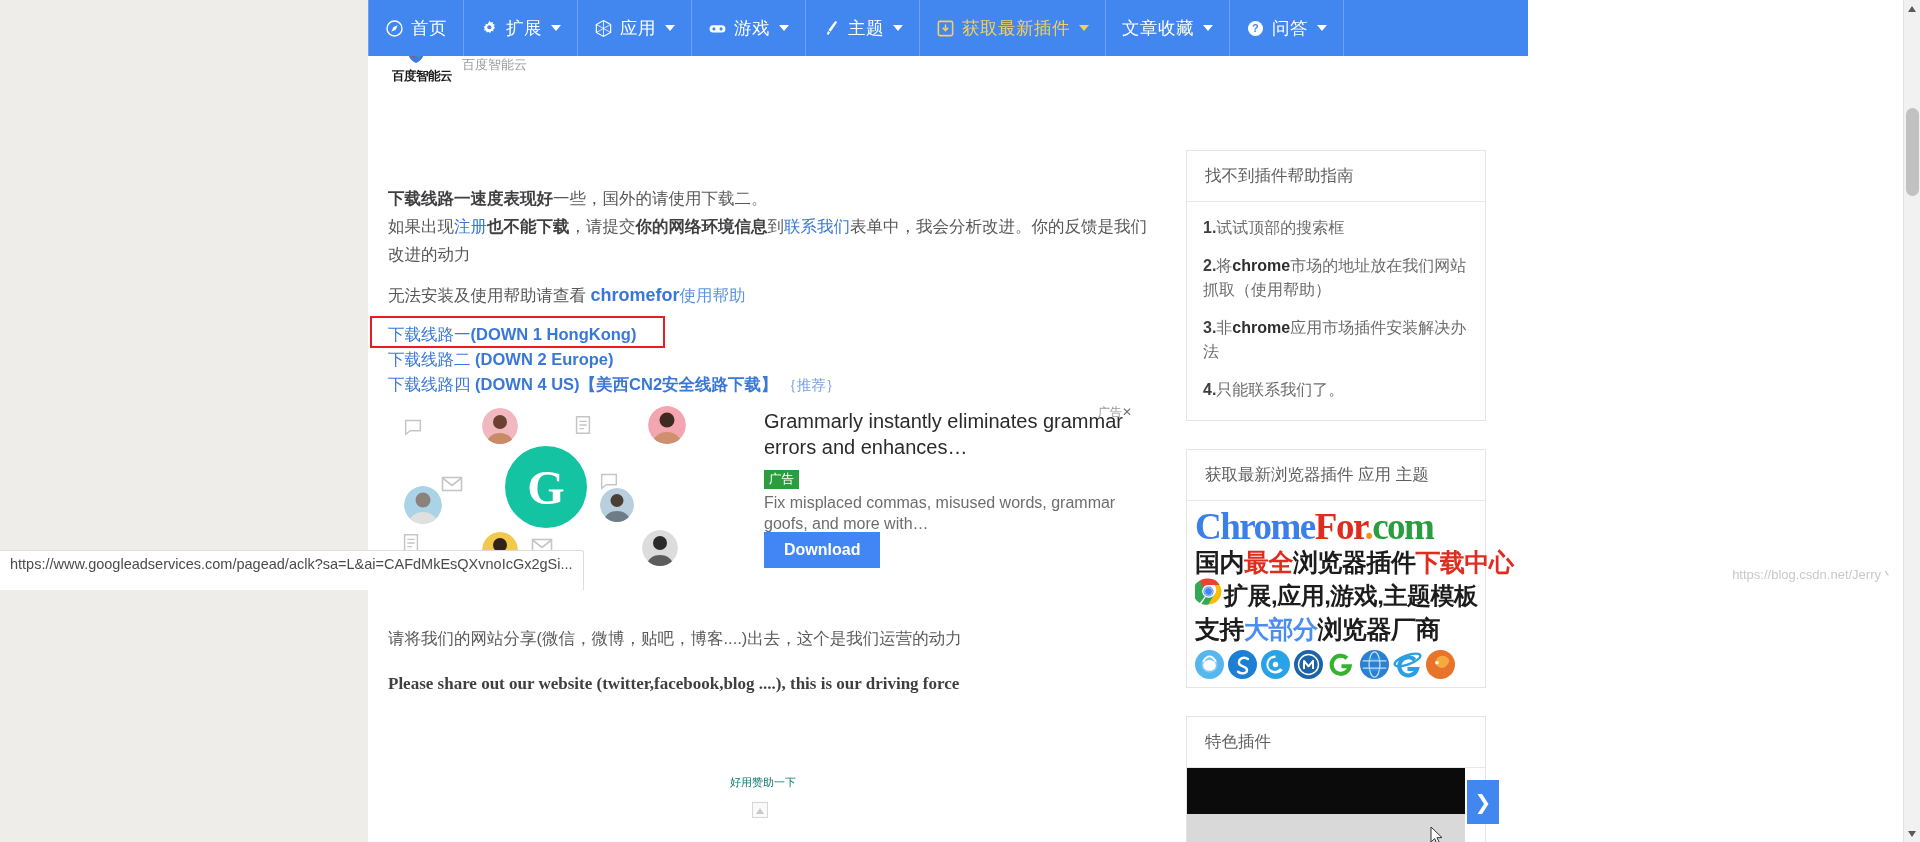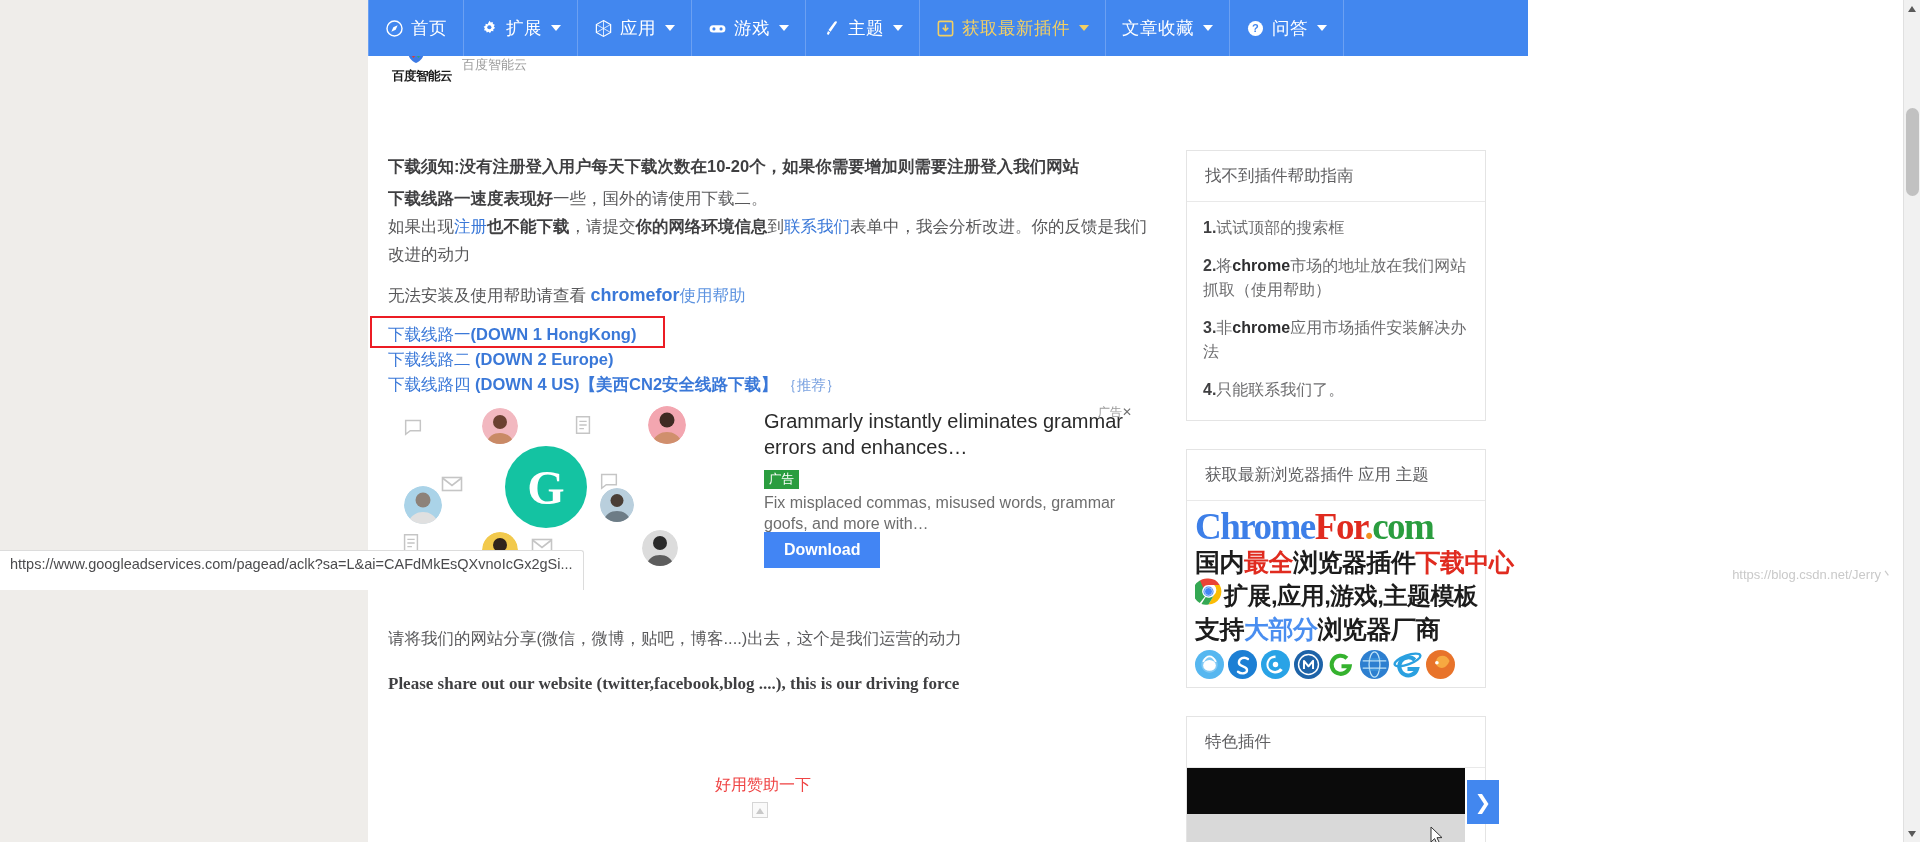--- a/index.html
+++ b/index.html
@@ -216,21 +216,21 @@
     font-size: 16.5px; color: #5b5b5d;
   }
   .share-en {
     position: absolute; left: 388px; top: 674px;
     font-size: 17px; font-weight: bold; color: #3f3f41; font-family: Liberation Serif, serif;
   }
   .sponsor-cn {
     position: absolute; left: 368px; top: 775px;
     width: 790px;
     text-align: center;
-    font-size: 16px; color: #ef4444;
+    font-size: 11px; color: #0f766e;
   }
   .sponsor-img {
     position: absolute; left: 752px; top: 802px;
     width: 16px; height: 16px;
     border: 1px solid #d6d6d6;
     background: #fafafa;
   }
   .sponsor-img::after {
     content: "";
     position:absolute; left:3px; top:5px;
@@ -491,25 +491,20 @@
             <path d="M14 5 c-3 2.5-5 5.5-5 9 0 2.5 1 4.5 2.5 6 1.5-1.5 2.5-3.5 2.5-6z" fill="#e8372b"></path>
             <path d="M14 5 c3 2.5 5 5.5 5 9 0 2.5-1 4.5-2.5 6 -1.5-1.5-2.5-3.5-2.5-6z" fill="#2bab6e"></path>
           </svg>
       </span>
       <span class="baidu-name">百度智能云</span>
       <span class="baidu-sub">百度智能云</span>
     </div>
   </div>
 
 
-  <div class="para-block" style="top:152px;">
-    <div class="p-line">
-      <b><span>下载须知:没有注册登入用户每天下载次数在</span><span>10-20</span><span>个，如果你需要增加则需要注册登入我们网站</span></b>
-    </div>
-  </div>
 
   <div class="para-block" style="top:184px;">
     <div class="p-line">
       <b><span>下载线路一速度表现好</span></b><span>一些，国外的请使用下载二。</span>
     </div>
   </div>
 
   <div class="para-block" style="top:212px;">
     <div class="p-line">
       <span>如果出现</span><a class="lnk">注册</a><b><span>也不能下载</span></b><span>，请提交</span><b><span>你的网络环境信息</span></b><span>到</span><a class="lnk">联系我们</a><span>表单中，我会分析改进。你的反馈是我们</span>

